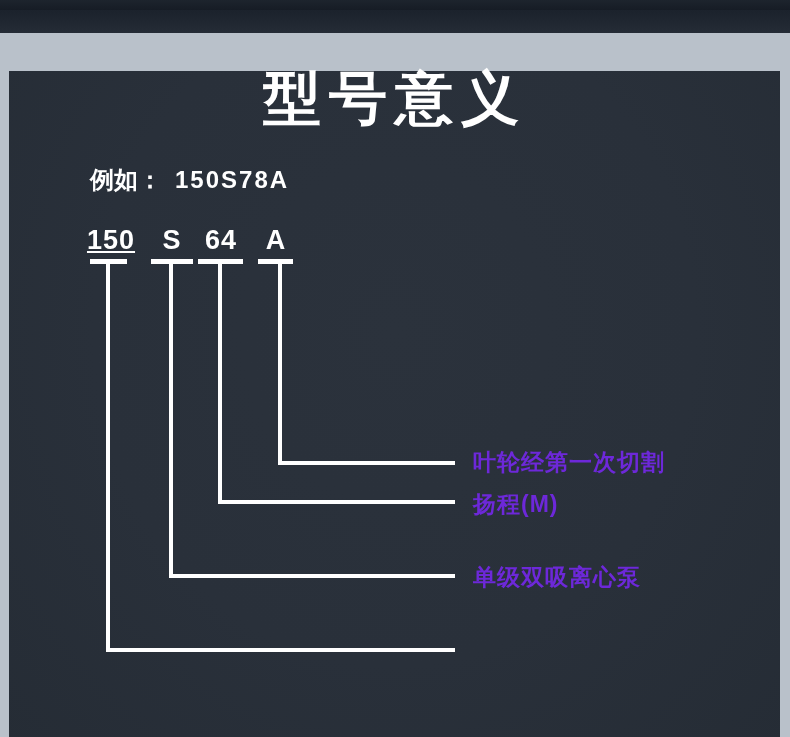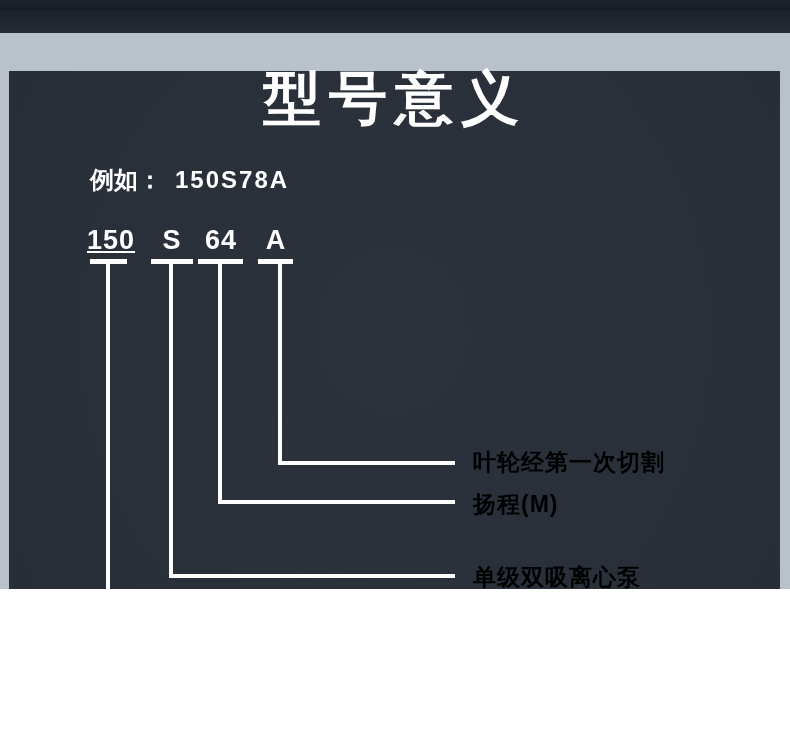--- a/index.html
+++ b/index.html
@@ -4,21 +4,21 @@
 <style>
   html, body {
     margin: 0;
     padding: 0;
     background: #ffffff;
     font-family: "Liberation Sans", "DejaVu Sans", sans-serif;
   }
   .canvas {
     position: relative;
     width: 790px;
-    height: 589px;
+    height: 737px;
     overflow: hidden;
     background: #b9c1ca;
   }
   
   .header {
     position: absolute;
     top: 0; left: 0;
     width: 790px; height: 33px;
     background: linear-gradient(180deg, #141a23 0%, #1b222c 30%, #1e252f 55%, #252c36 100%);
   }
@@ -110,21 +110,21 @@
   }
   .hline.h4 { top: 461px; left: 278px; width: 177px; }
   .hline.h3 { top: 500px; left: 218px; width: 237px; }
   .hline.h2 { top: 574px; left: 169px; width: 286px; }
   .hline.h1 { top: 648px; left: 106px; width: 349px; }
   
   .desc {
     position: absolute;
     left: 473px;
     height: 32px; line-height: 32px;
-    color: #000000;
+    color: #6d28d9;
     font-size: 23px;
     font-weight: 600;
     letter-spacing: 1px;
     white-space: nowrap;
   }
   .desc.d4 { top: 446px; }
   .desc.d3 { top: 488px; }
   .desc.d2 { top: 561px; }
   .desc.d1 { top: 633px; }
 </style>

